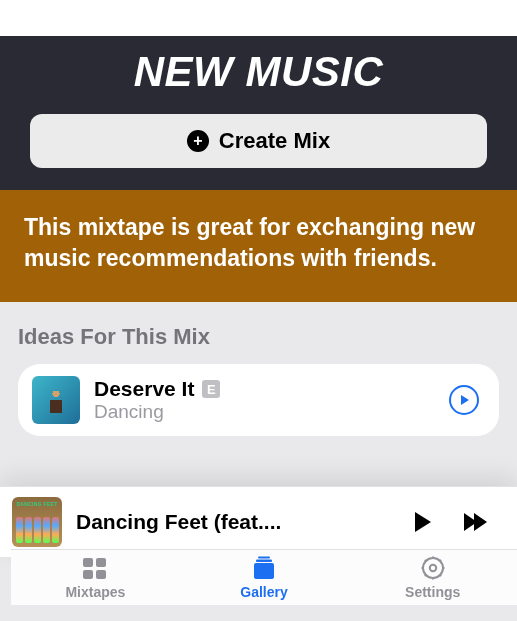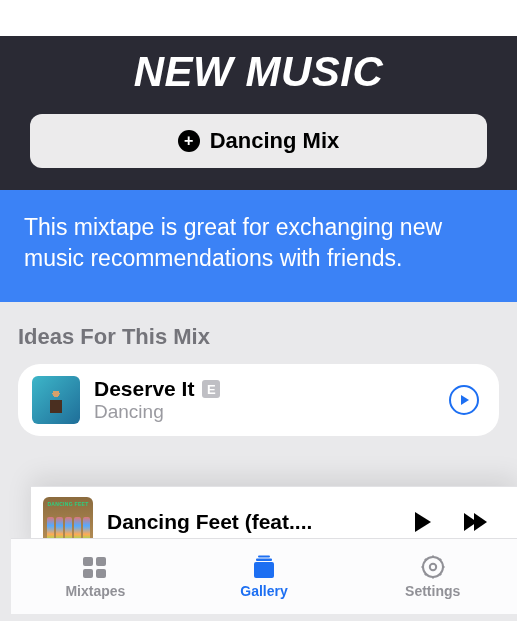--- a/index.html
+++ b/index.html
@@ -46,24 +46,24 @@
     font-size: 16px; font-weight: 700;
     line-height: 1;
   }
   .create-btn .lbl {
     font-size: 22px;
     font-weight: 800;
     color: #000;
   }
   
   .desc {
-    background: #3b82f6;
+    background: #a16207;
     color: #fff;
     font-size: 23px;
-    font-weight: 400;
+    font-weight: 700;
     padding: 22px 40px 28px 24px;
     line-height: 1.35;
   }
   
   .ideas {
     background: #e9e9eb;
     padding: 22px 18px 15px 18px;
     flex: 1;
     position: relative;
   }
@@ -134,21 +134,21 @@
     margin-left:2px;
   }
   
   .nowplaying {
     position: absolute;
     left: 0; right: 0; bottom: 64px;
     background:#fff;
     border-top: 1px solid #e2e2e5;
     box-shadow: 0 -8px 26px rgba(0,0,0,0.10);
     padding: 10px 22px 10px 12px;
-    display:flex; align-items:center; gap:14px;margin-left:31px;
+    display:flex; align-items:center; gap:14px;
   }
   .np-cover {
     width:50px; height:50px; border-radius:6px;
     background: linear-gradient(#8b6b3e,#b89057);
     position:relative; flex-shrink:0;
     display:flex; align-items:flex-end; justify-content:center;
     overflow:hidden;
   }
   .np-cover .txt {
     position:absolute; top:4px;
@@ -183,22 +183,22 @@
   .np-ff { gap:-2px; }
   .np-ff::before, .np-ff::after{
     content:"";
     border-left:13px solid #000;
     border-top:9px solid transparent;
     border-bottom:9px solid transparent;
   }
   .np-ff::after{ margin-left:-3px; }
   
   .tabbar {
-    position:absolute; left:0; right:0; bottom:7px;
-    height:76px;
+    position:absolute; left:0; right:0; bottom:16px;
+    height:56px;
     background:#fcfcfd;
     border-top:1px solid #e0e0e3;
     display:flex;
     margin-left:11px;
   }
   .tab {
     flex:1;
     display:flex; flex-direction:column; align-items:center; justify-content:center;
     gap:3px;
     color:#919197;
@@ -208,21 +208,21 @@
   .tab.active { color:#1d6ff2; }
   .tab svg { width:30px; height:26px; }
 </style>
 </head>
 <body>
 
 <div class="hero">
   <div class="hero-title">NEW MUSIC</div>
   <button class="create-btn">
     <span class="plus">+</span>
-    <span class="lbl">Dancing Mix</span>
+    <span class="lbl">Create Mix</span>
   </button>
 </div>
 
 <div class="desc">This mixtape is great for exchanging new music recommendations with friends.</div>
 
 <div class="ideas">
   <div class="ideas-title">Ideas For This Mix</div>
 
   <div class="idea-card">
     <div class="cover"></div>

